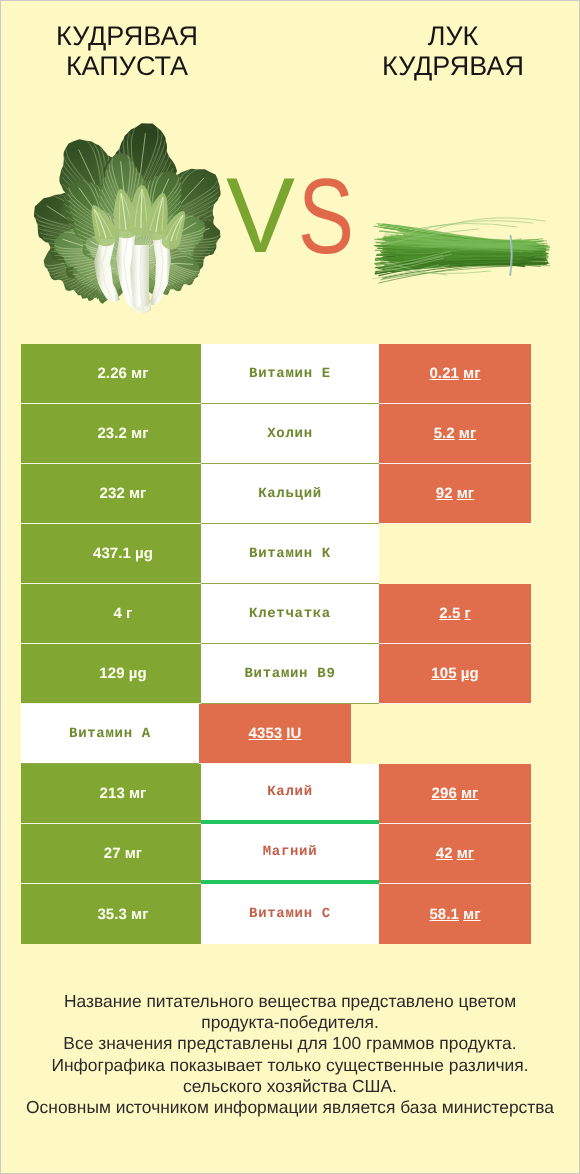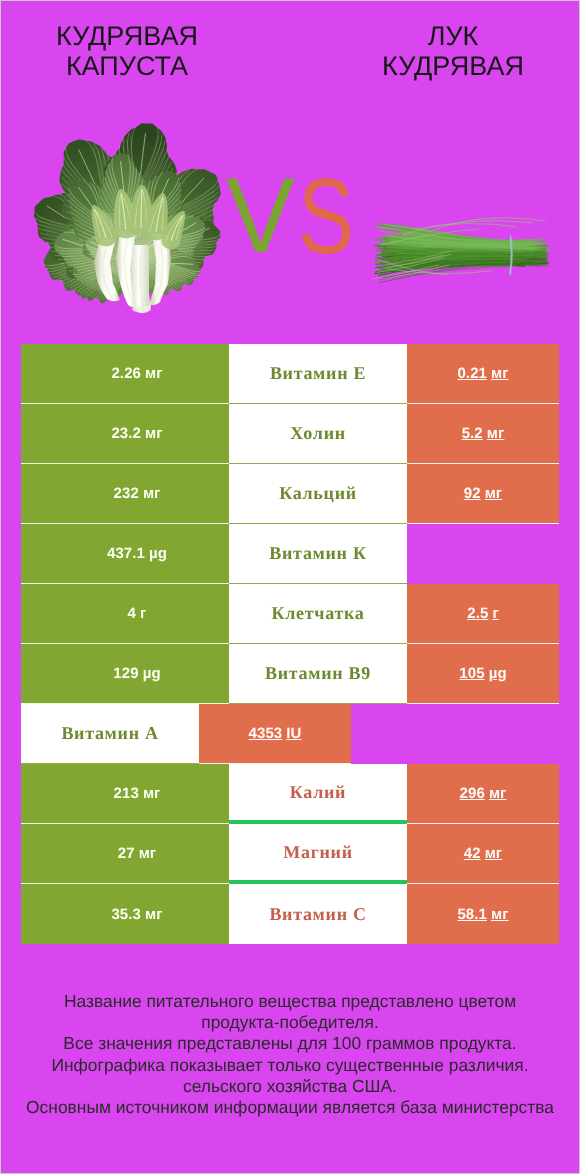--- a/index.html
+++ b/index.html
@@ -1,46 +1,46 @@
 <!DOCTYPE html>
 <html><head>
 <meta charset="utf-8">
 <title>Кудрявая капуста vs Лук скорода</title>
 <style>
   html,body{margin:0;padding:0;background:#ffffff;}
   body{width:580px;height:1174px;overflow:hidden;
        font-family:"DejaVu Sans",sans-serif;
        -webkit-font-smoothing:antialiased;text-rendering:geometricPrecision;}
-  .page{position:relative;width:578px;height:1172px;background:#d946ef;
+  .page{position:relative;width:578px;height:1172px;background:#fef9c3;
         border:1px solid #cacaca;box-sizing:content-box;overflow:hidden;}
 
   
   .title{position:absolute;text-align:center;
          font-family:"Liberation Sans",sans-serif;font-size:27px;line-height:30px;
          color:#161616;font-weight:400;white-space:nowrap;}
   #title-left{left:0px;top:20px;width:252px;}
   #title-right{left:326px;top:20px;width:252px;}
   .title .l2{display:block;}
 
   
   svg.veg{position:absolute;display:block;}
   #kale{left:33px;top:120px;}
   #chives{left:366px;top:204px;}
   .vs{position:absolute;left:0;top:0;width:578px;height:320px;pointer-events:none;}
 
   
   .tbl{position:absolute;left:20px;top:343px;width:538px;}
   .row{display:flex;height:60px;}
   .cell{display:flex;align-items:center;justify-content:center;box-sizing:border-box;}
-  .c-left{width:208px;background:#82a632;color:#fbfff0;padding-left:24px;}
+  .c-left{width:180px;background:#82a632;color:#fbfff0;padding-left:24px;}
   .c-mid{width:178px;background:#ffffff;}
   .c-right{width:152px;background:#e06e4c;color:#fffaf6;text-decoration:underline;}
   .val{font-family:"Liberation Sans",sans-serif;font-size:15px;font-weight:700;letter-spacing:0.1px;white-space:nowrap;}
   .val .u{font-weight:700;margin-left:4px;}
-  .nut{font-family:Liberation Serif, serif;font-size:18px;font-weight:700;letter-spacing:0.7px;white-space:nowrap;}
+  .nut{font-family:Liberation Mono, monospace;font-size:14px;font-weight:700;letter-spacing:0.7px;white-space:nowrap;}
   .win-left .nut{color:#6e8a2e;}
   .win-right .nut{color:#c4604a;}
   .row .c-left{border-bottom:1.5px solid #f3f8dc;}
   .row .c-right{border-bottom:1.5px solid #fcf1ea;}
   .row .c-mid{border-bottom:1px solid #93a84a;}
   .row.win-right .c-mid{border-bottom:4px solid #22c55e;}
   .row:last-child .cell{border-bottom:none;}
 
   
   .footer{position:absolute;left:0;top:990px;width:578px;text-align:center;

